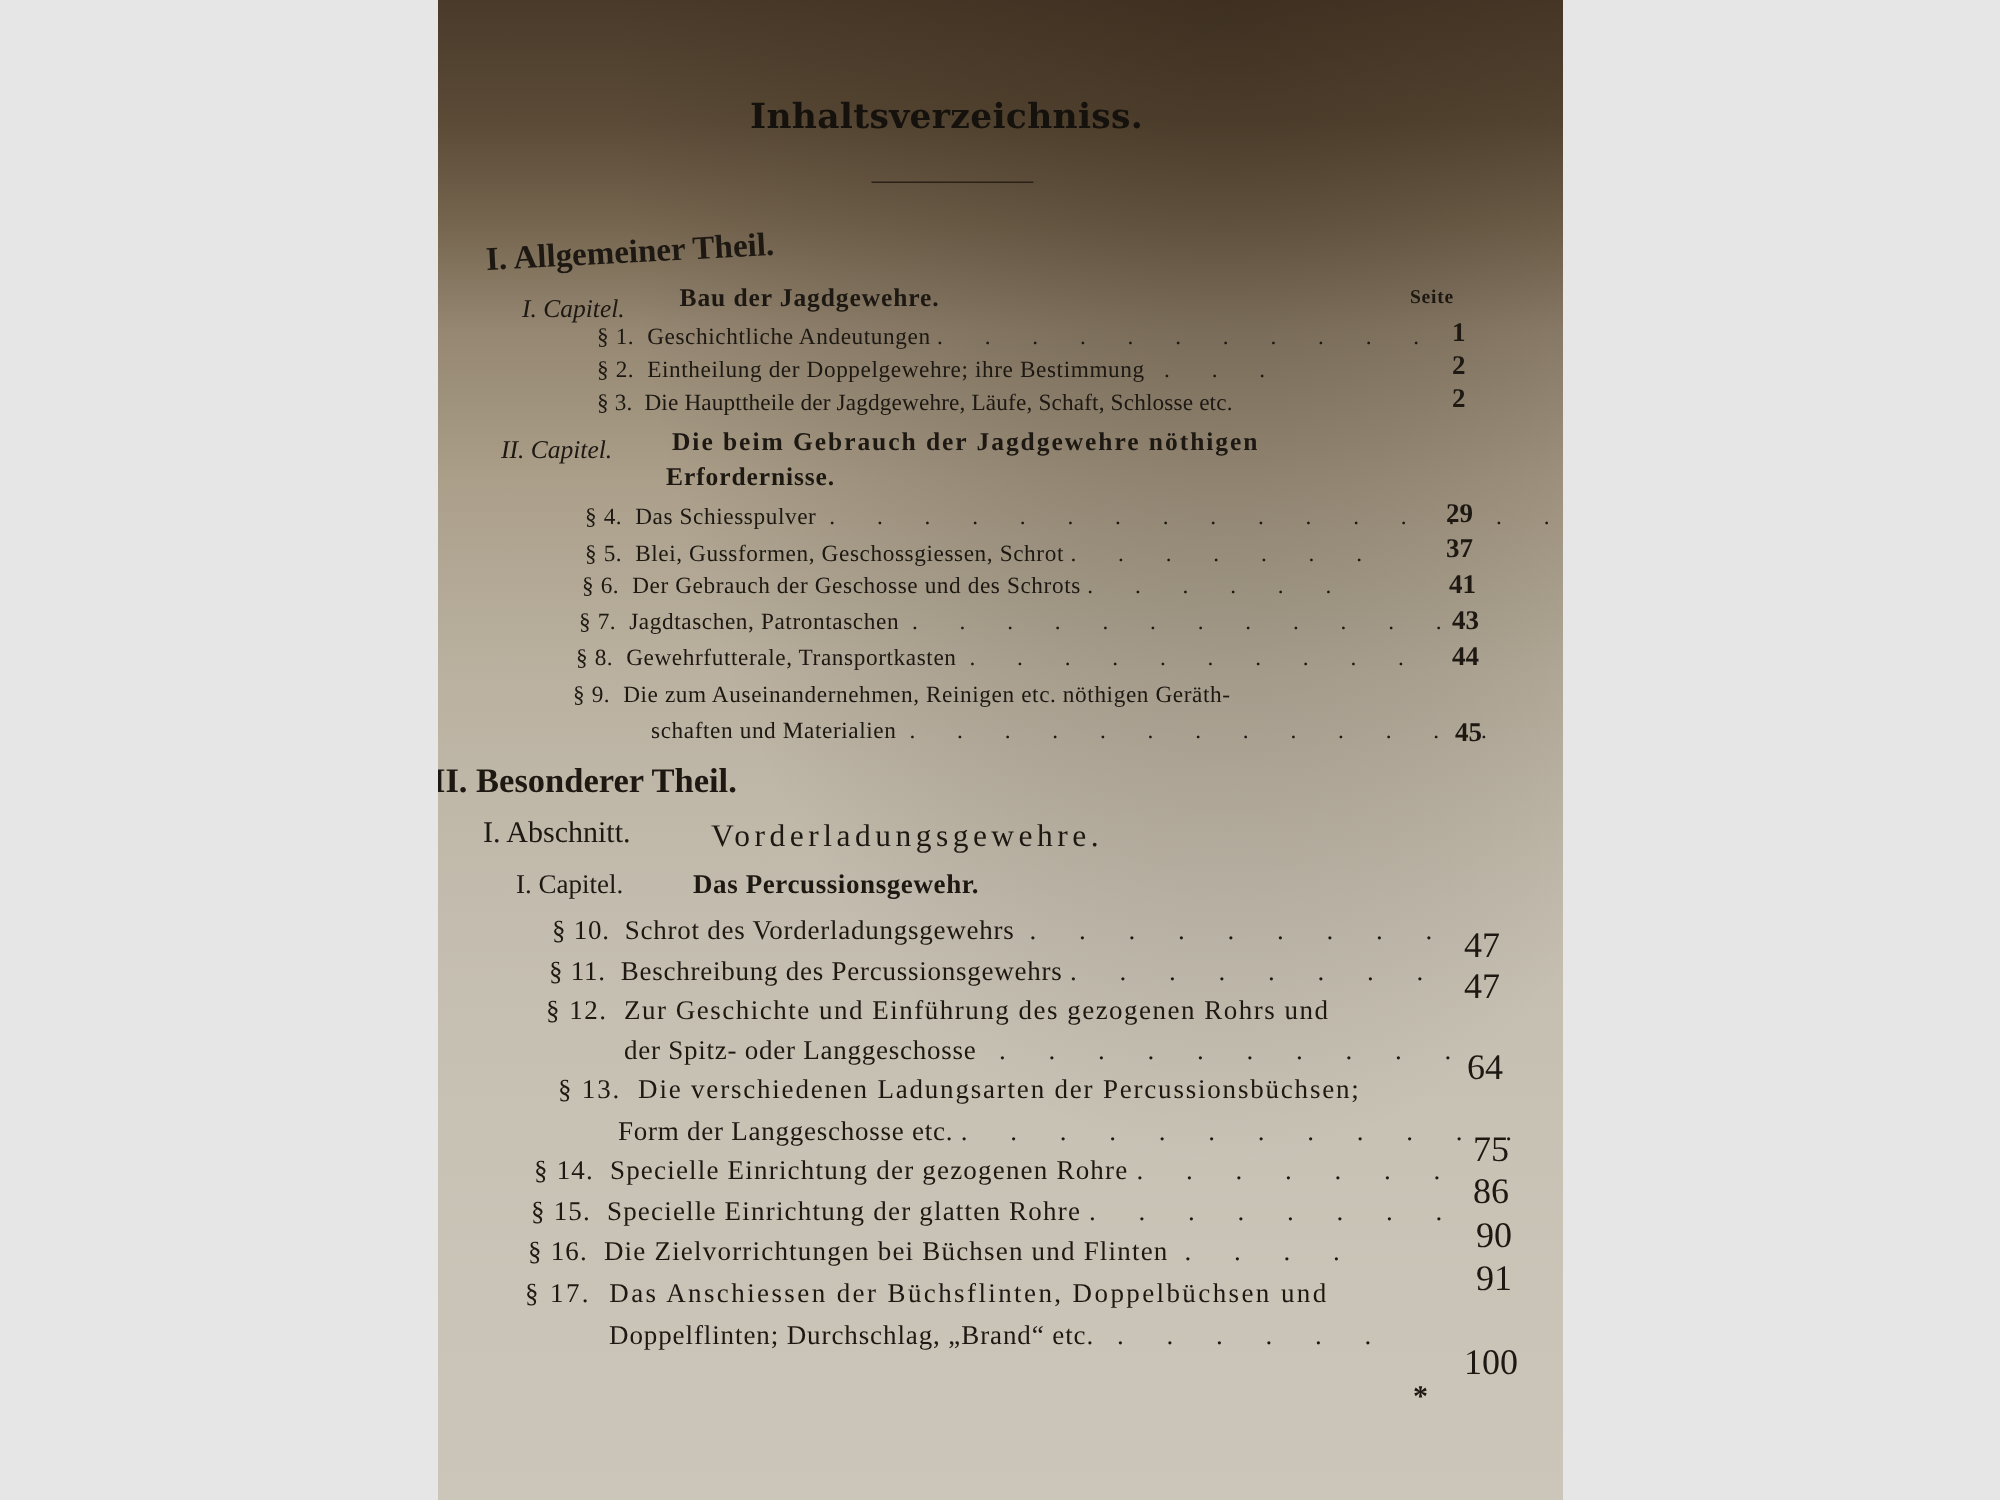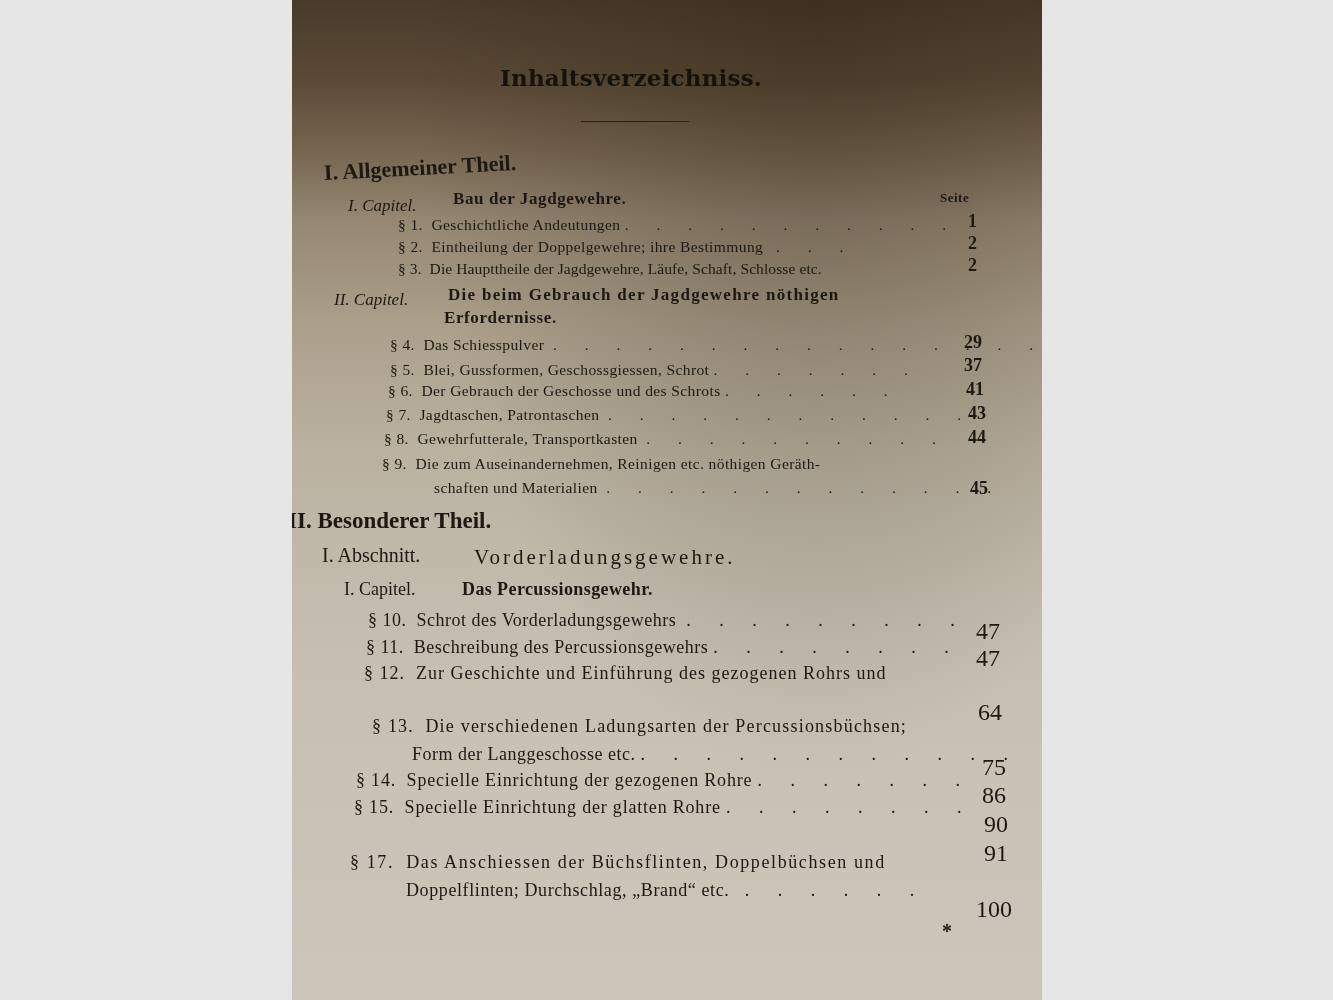--- a/index.html
+++ b/index.html
@@ -168,20 +168,24 @@
     <span>§ 11.</span>&nbsp;
     <span>Beschreibung des Percussionsgewehrs</span>
     <span class="dots">. . . . . . . .</span>
   </div>
   <div class="t num-lg" style="left:684px;top:645px;">47</div>
 
   <div class="t sec-lg" style="left:72px;top:663px;letter-spacing:1px;">
     <span>§ 12.</span>&nbsp;
     <span>Zur Geschichte und Einführung des gezogenen Rohrs und</span>
   </div>
+  <div class="t sec-lg" style="left:124px;top:690px;">
+    <span>der Spitz- oder Langgeschosse</span>
+    &nbsp;&nbsp;<span class="dots">. . . . . . . . . .</span>
+  </div>
   <div class="t num-lg" style="left:686px;top:699px;">64</div>
 
   <div class="t sec-lg" style="left:68px;top:716px;letter-spacing:1.2px;margin-left:12px;">
     <span>§ 13.</span>&nbsp;
     <span>Die verschiedenen Ladungsarten der Percussionsbüchsen;</span>
   </div>
   <div class="t sec-lg" style="left:120px;top:744px;">
     <span>Form der Langgeschosse etc.</span>
     <span class="dots">. . . . . . . . . . . .</span>
   </div>
@@ -194,20 +198,25 @@
   </div>
   <div class="t num-lg" style="left:690px;top:782px;">86</div>
 
   <div class="t sec-lg" style="left:62px;top:797px;letter-spacing:0.8px;">
     <span>§ 15.</span>&nbsp;
     <span>Specielle Einrichtung der glatten Rohre</span>
     <span class="dots">. . . . . . . .</span>
   </div>
   <div class="t num-lg" style="left:692px;top:811px;">90</div>
 
+  <div class="t sec-lg" style="left:60px;top:824px;letter-spacing:0.8px;">
+    <span>§ 16.</span>&nbsp;
+    <span>Die Zielvorrichtungen bei Büchsen und Flinten</span>
+    &nbsp;<span class="dots">. . . .</span>
+  </div>
   <div class="t num-lg" style="left:692px;top:840px;">91</div>
 
   <div class="t sec-lg" style="left:58px;top:852px;letter-spacing:1.6px;">
     <span>§ 17.</span>&nbsp;
     <span>Das Anschiessen der Büchsflinten, Doppelbüchsen und</span>
   </div>
   <div class="t sec-lg" style="left:114px;top:880px;letter-spacing:0.6px;">
     <span>Doppelflinten; Durchschlag, „Brand“ etc.</span>
     &nbsp;&nbsp;<span class="dots">. . . . . .</span>
   </div>

